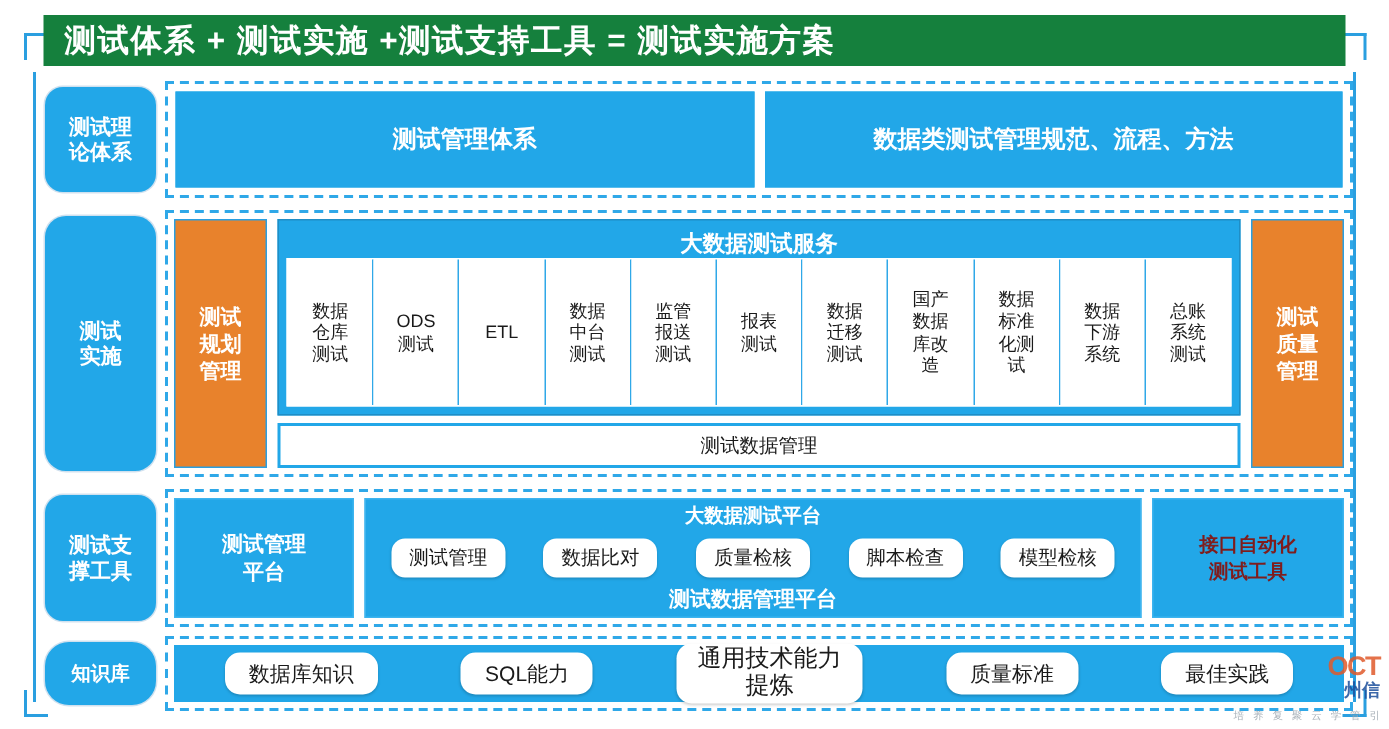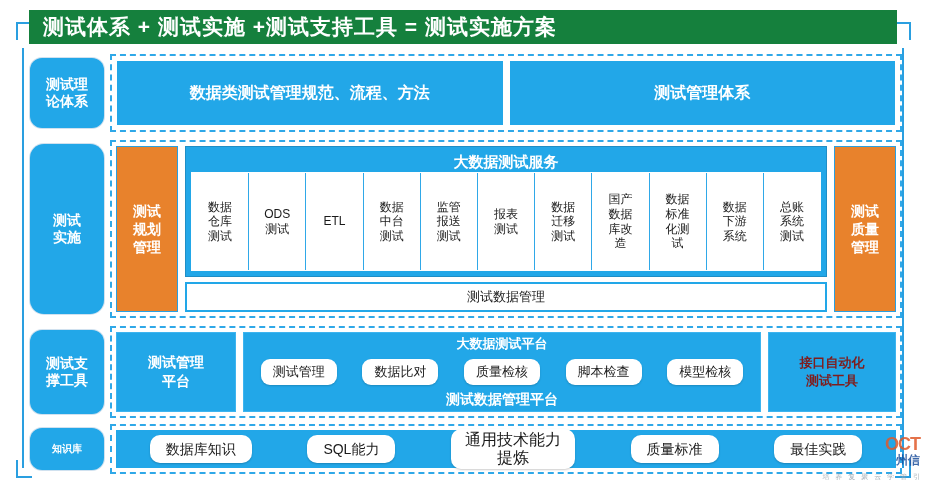--- a/index.html
+++ b/index.html
@@ -50,21 +50,21 @@
     margin:4px 6px 4px 6px;
     background:#22a7e8;
     border-radius:12px;
     color:#ffffff;
     font-size:14px;font-weight:bold;
     display:flex;align-items:center;justify-content:center;
     text-align:center;line-height:1.25;
     box-shadow:0 0 0 1px rgba(120,170,210,.35);
   }
   .side-label.tall{border-radius:14px;}
-  .side-label.small{font-size:10px;}
+  .side-label.small{font-size:13px;border-radius:16px;}
 
   
   .dashbox{
     flex:1;
     border:2px dashed #2fa8e8;
     box-sizing:border-box;
     display:flex;
     align-items:stretch;
     padding:5px;
     gap:7px;
@@ -201,22 +201,22 @@
   </div>
 
   <div class="row row1">
     <div class="side-label">
       <span>
         <span>测试理</span><br>
         <span>论体系</span>
       </span>
     </div>
     <div class="dashbox">
+      <div class="bluepanel">测试管理体系</div>
       <div class="bluepanel">数据类测试管理规范、流程、方法</div>
-      <div class="bluepanel">测试管理体系</div>
     </div>
   </div>
 
   <div class="row row2">
     <div class="side-label tall">
       <span>
         <span>测试</span><br>
         <span>实施</span>
       </span>
     </div>

